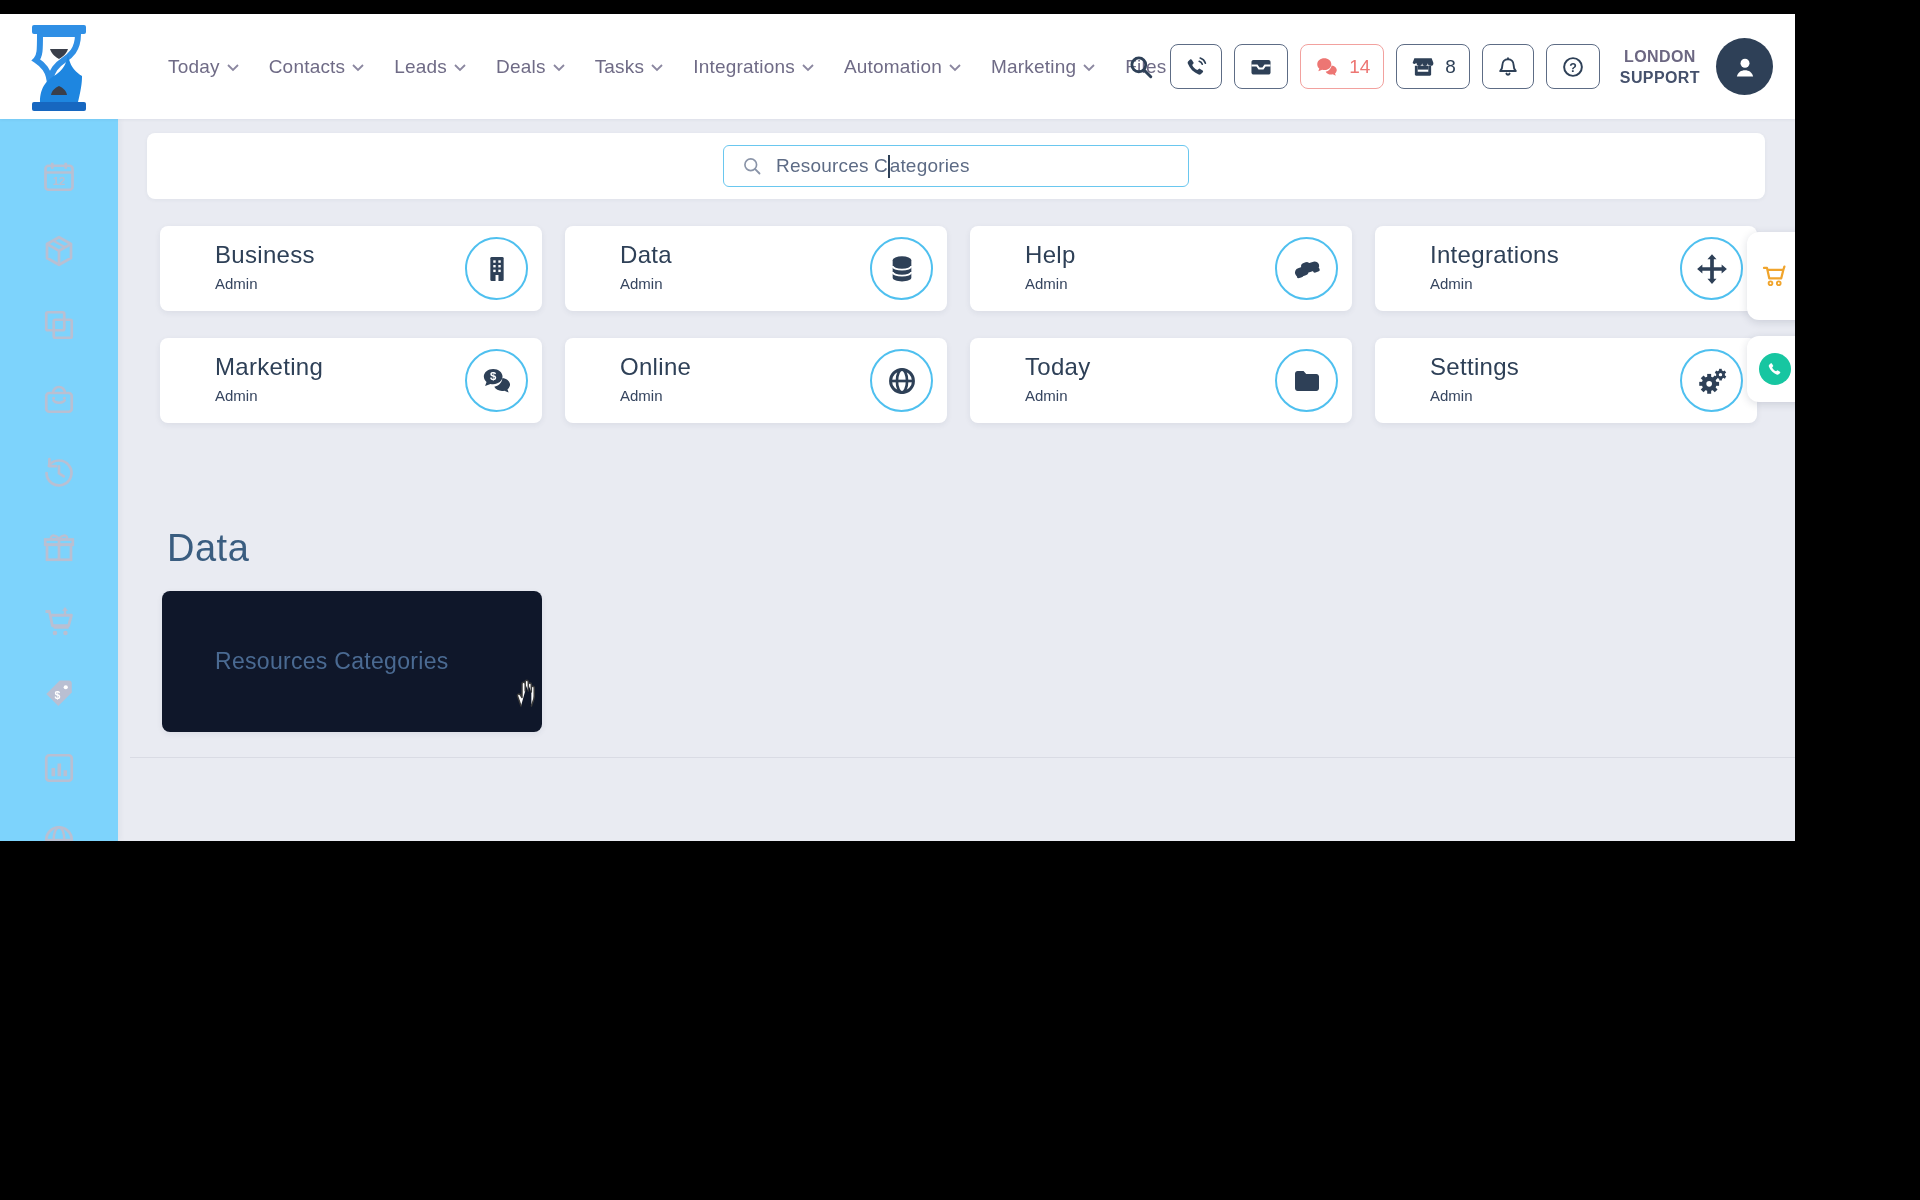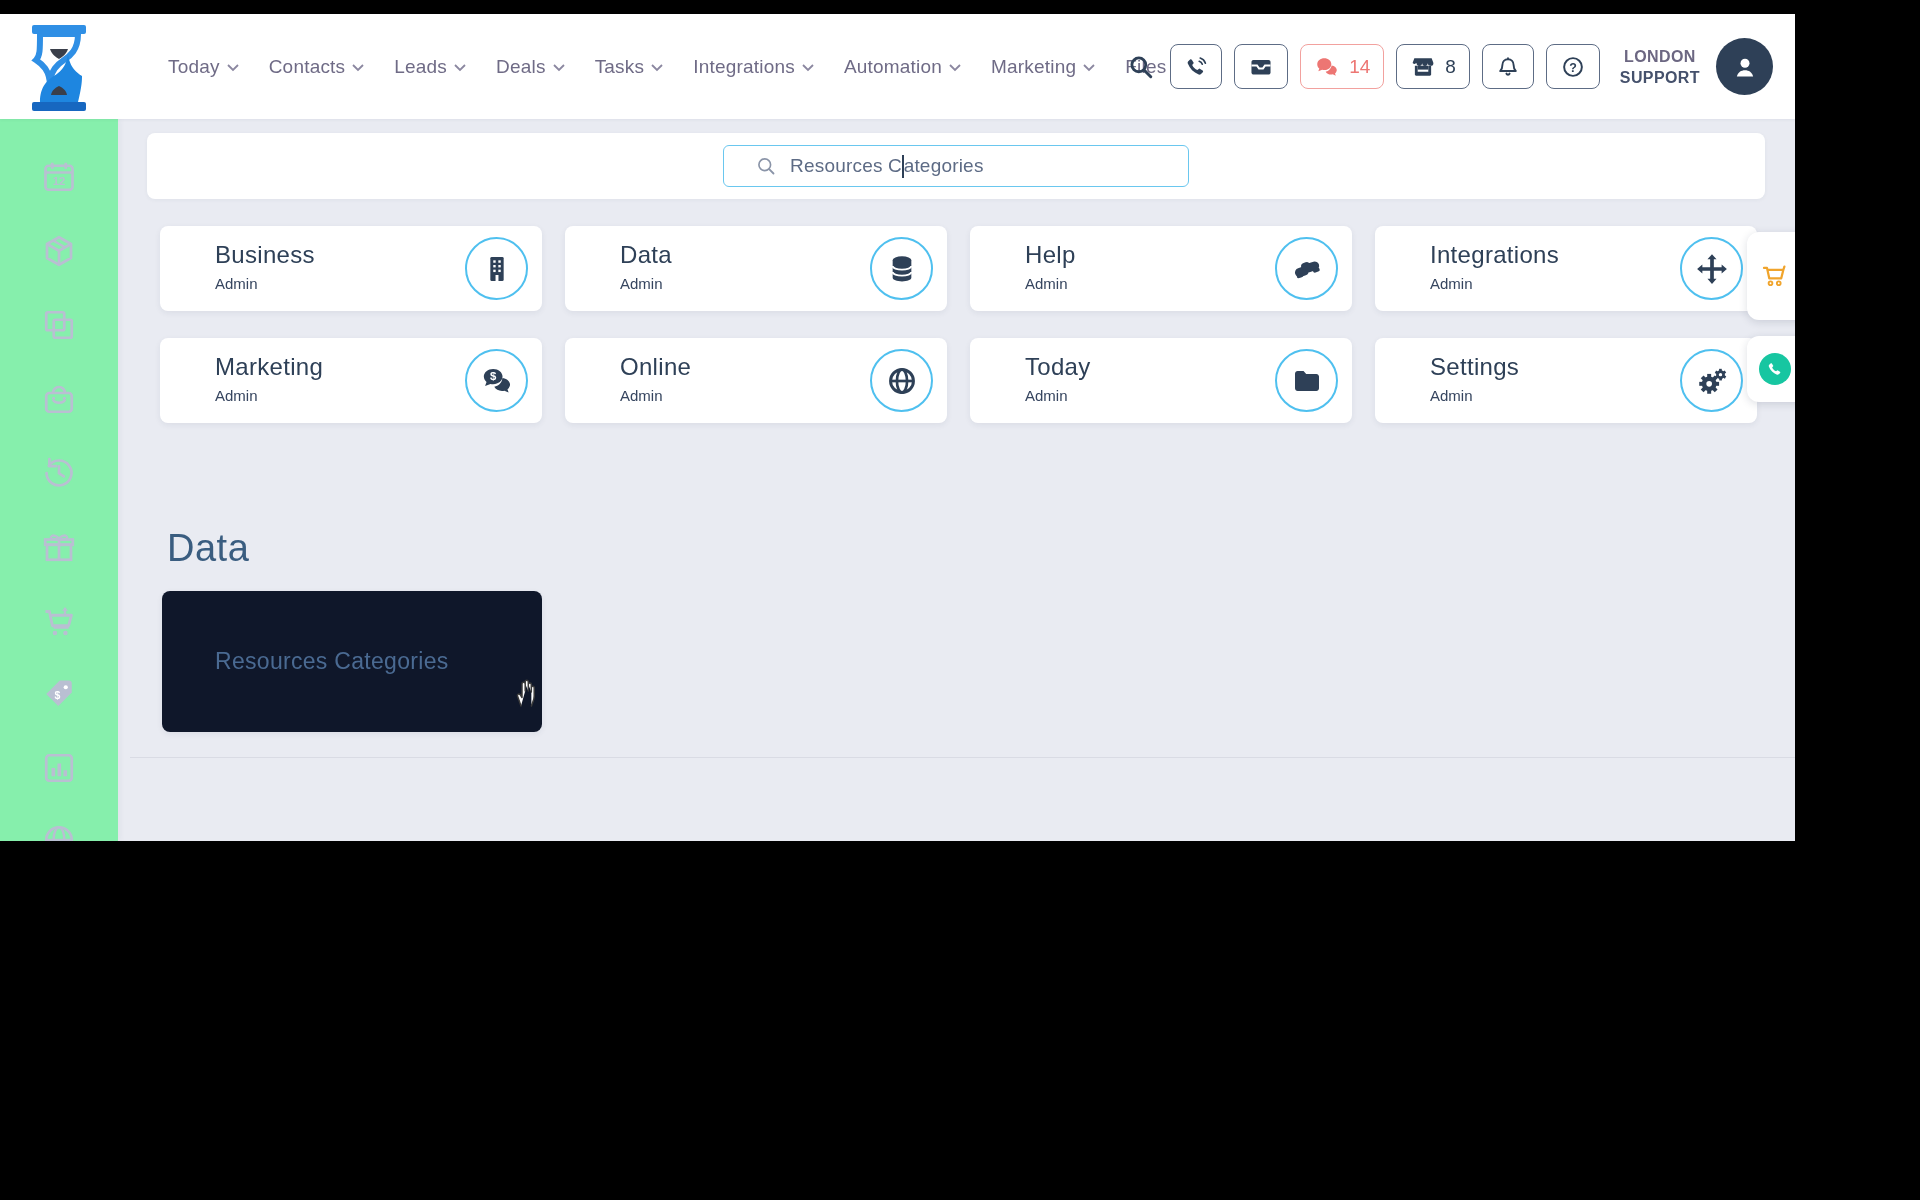--- a/index.html
+++ b/index.html
@@ -19,30 +19,30 @@
   .icon-btn.alert { border-color:#f2a19e; }
   .count { font-size:19px; color:#2e4057; font-weight:500; }
   .count.salmon { color:#ed7673; }
   .search-glyph { margin-right:4px; cursor:pointer; }
   .account { text-align:center; line-height:21px; margin:0 4px 0 8px; }
   .account .l1 { font-size:16px; font-weight:700; color:#6c6782; letter-spacing:.4px; }
   .account .l2 { font-size:16px; font-weight:700; color:#45516c; letter-spacing:.4px; }
   .avatar { width:57px; height:57px; border-radius:50%; background:#2e4057; display:flex; align-items:center; justify-content:center; cursor:pointer; }
 
   
-  .sidebar { position:absolute; left:0; top:105px; width:118px; height:722px; background:#86efac; z-index:20;
+  .sidebar { position:absolute; left:0; top:105px; width:118px; height:722px; background:#7dd3fc; z-index:20;
              box-shadow:2px 0 6px rgba(40,50,80,.05); }
   .side-ic { position:absolute; left:41px; width:36px; height:36px; cursor:pointer; }
 
   
   .main { position:absolute; left:118px; top:105px; width:1677px; height:722px; }
   .search-panel { position:absolute; left:29px; top:14px; width:1618px; height:66px; background:#fff; border-radius:8px;
                   box-shadow:0 1px 4px rgba(40,50,80,.05); display:flex; align-items:center; justify-content:center; }
   .search-input { width:466px; height:42px; border:1.6px solid #6ac7ef; border-radius:6px; background:#fff;
-                  display:flex; align-items:center; padding-left:32px; cursor:text; }
+                  display:flex; align-items:center; padding-left:18px; cursor:text; }
   .search-input .txt { font-size:19px; color:#5d6b85; margin-left:14px; letter-spacing:.2px; display:flex; align-items:center; }
   .caret { display:inline-block; width:1.6px; height:23px; background:#2e4057; animation:blink 1.1s steps(1) infinite; }
   @keyframes blink { 50% { opacity:0; } }
 
   .cards { position:absolute; left:42px; top:107px; display:grid; grid-template-columns:repeat(4,382px); column-gap:23px; row-gap:27px; }
   .card { position:relative; width:382px; height:85px; background:#fff; border-radius:8px; box-shadow:0 2px 6px rgba(30,40,70,.07); cursor:pointer; }
   .card .title { position:absolute; left:55px; top:15px; font-size:24px; color:#2e4057; font-weight:500; letter-spacing:.3px; }
   .card .sub { position:absolute; left:55px; top:49px; font-size:15px; color:#36455f; font-weight:500; }
   .card .circle { position:absolute; right:14px; top:11px; width:63px; height:63px; border-radius:50%; border:2px solid #4fc0ef;
                   display:flex; align-items:center; justify-content:center; background:#fff; }

